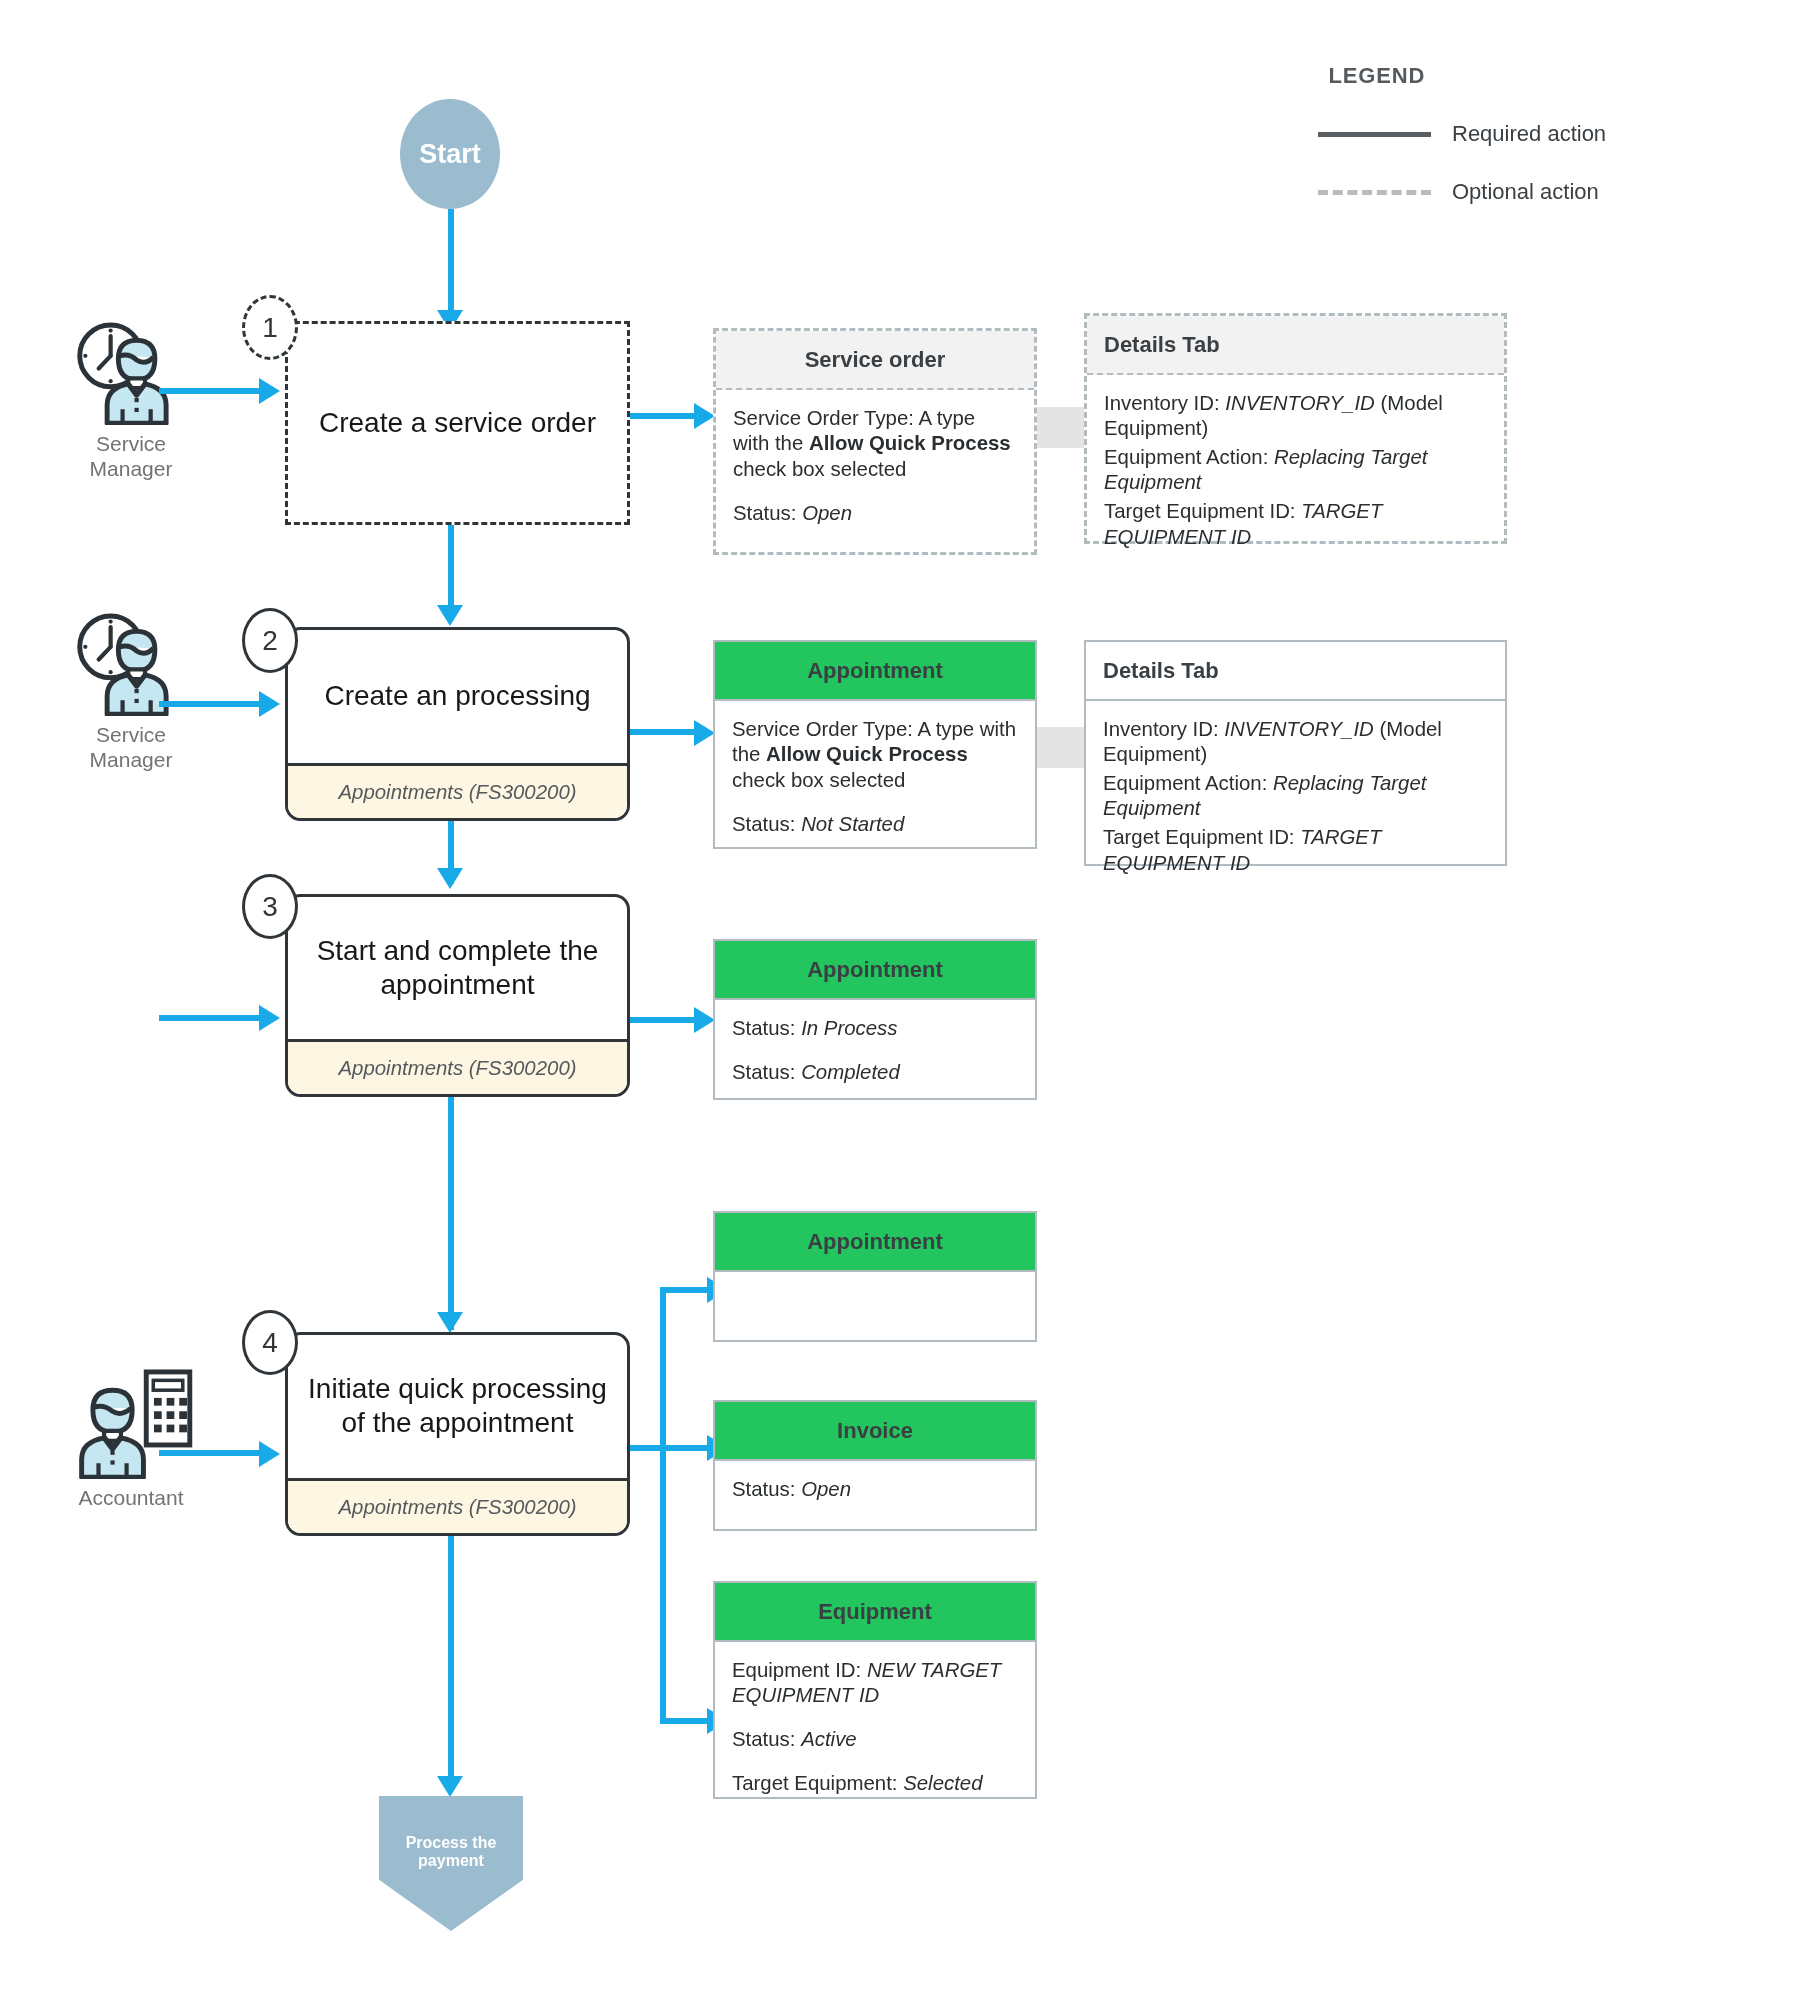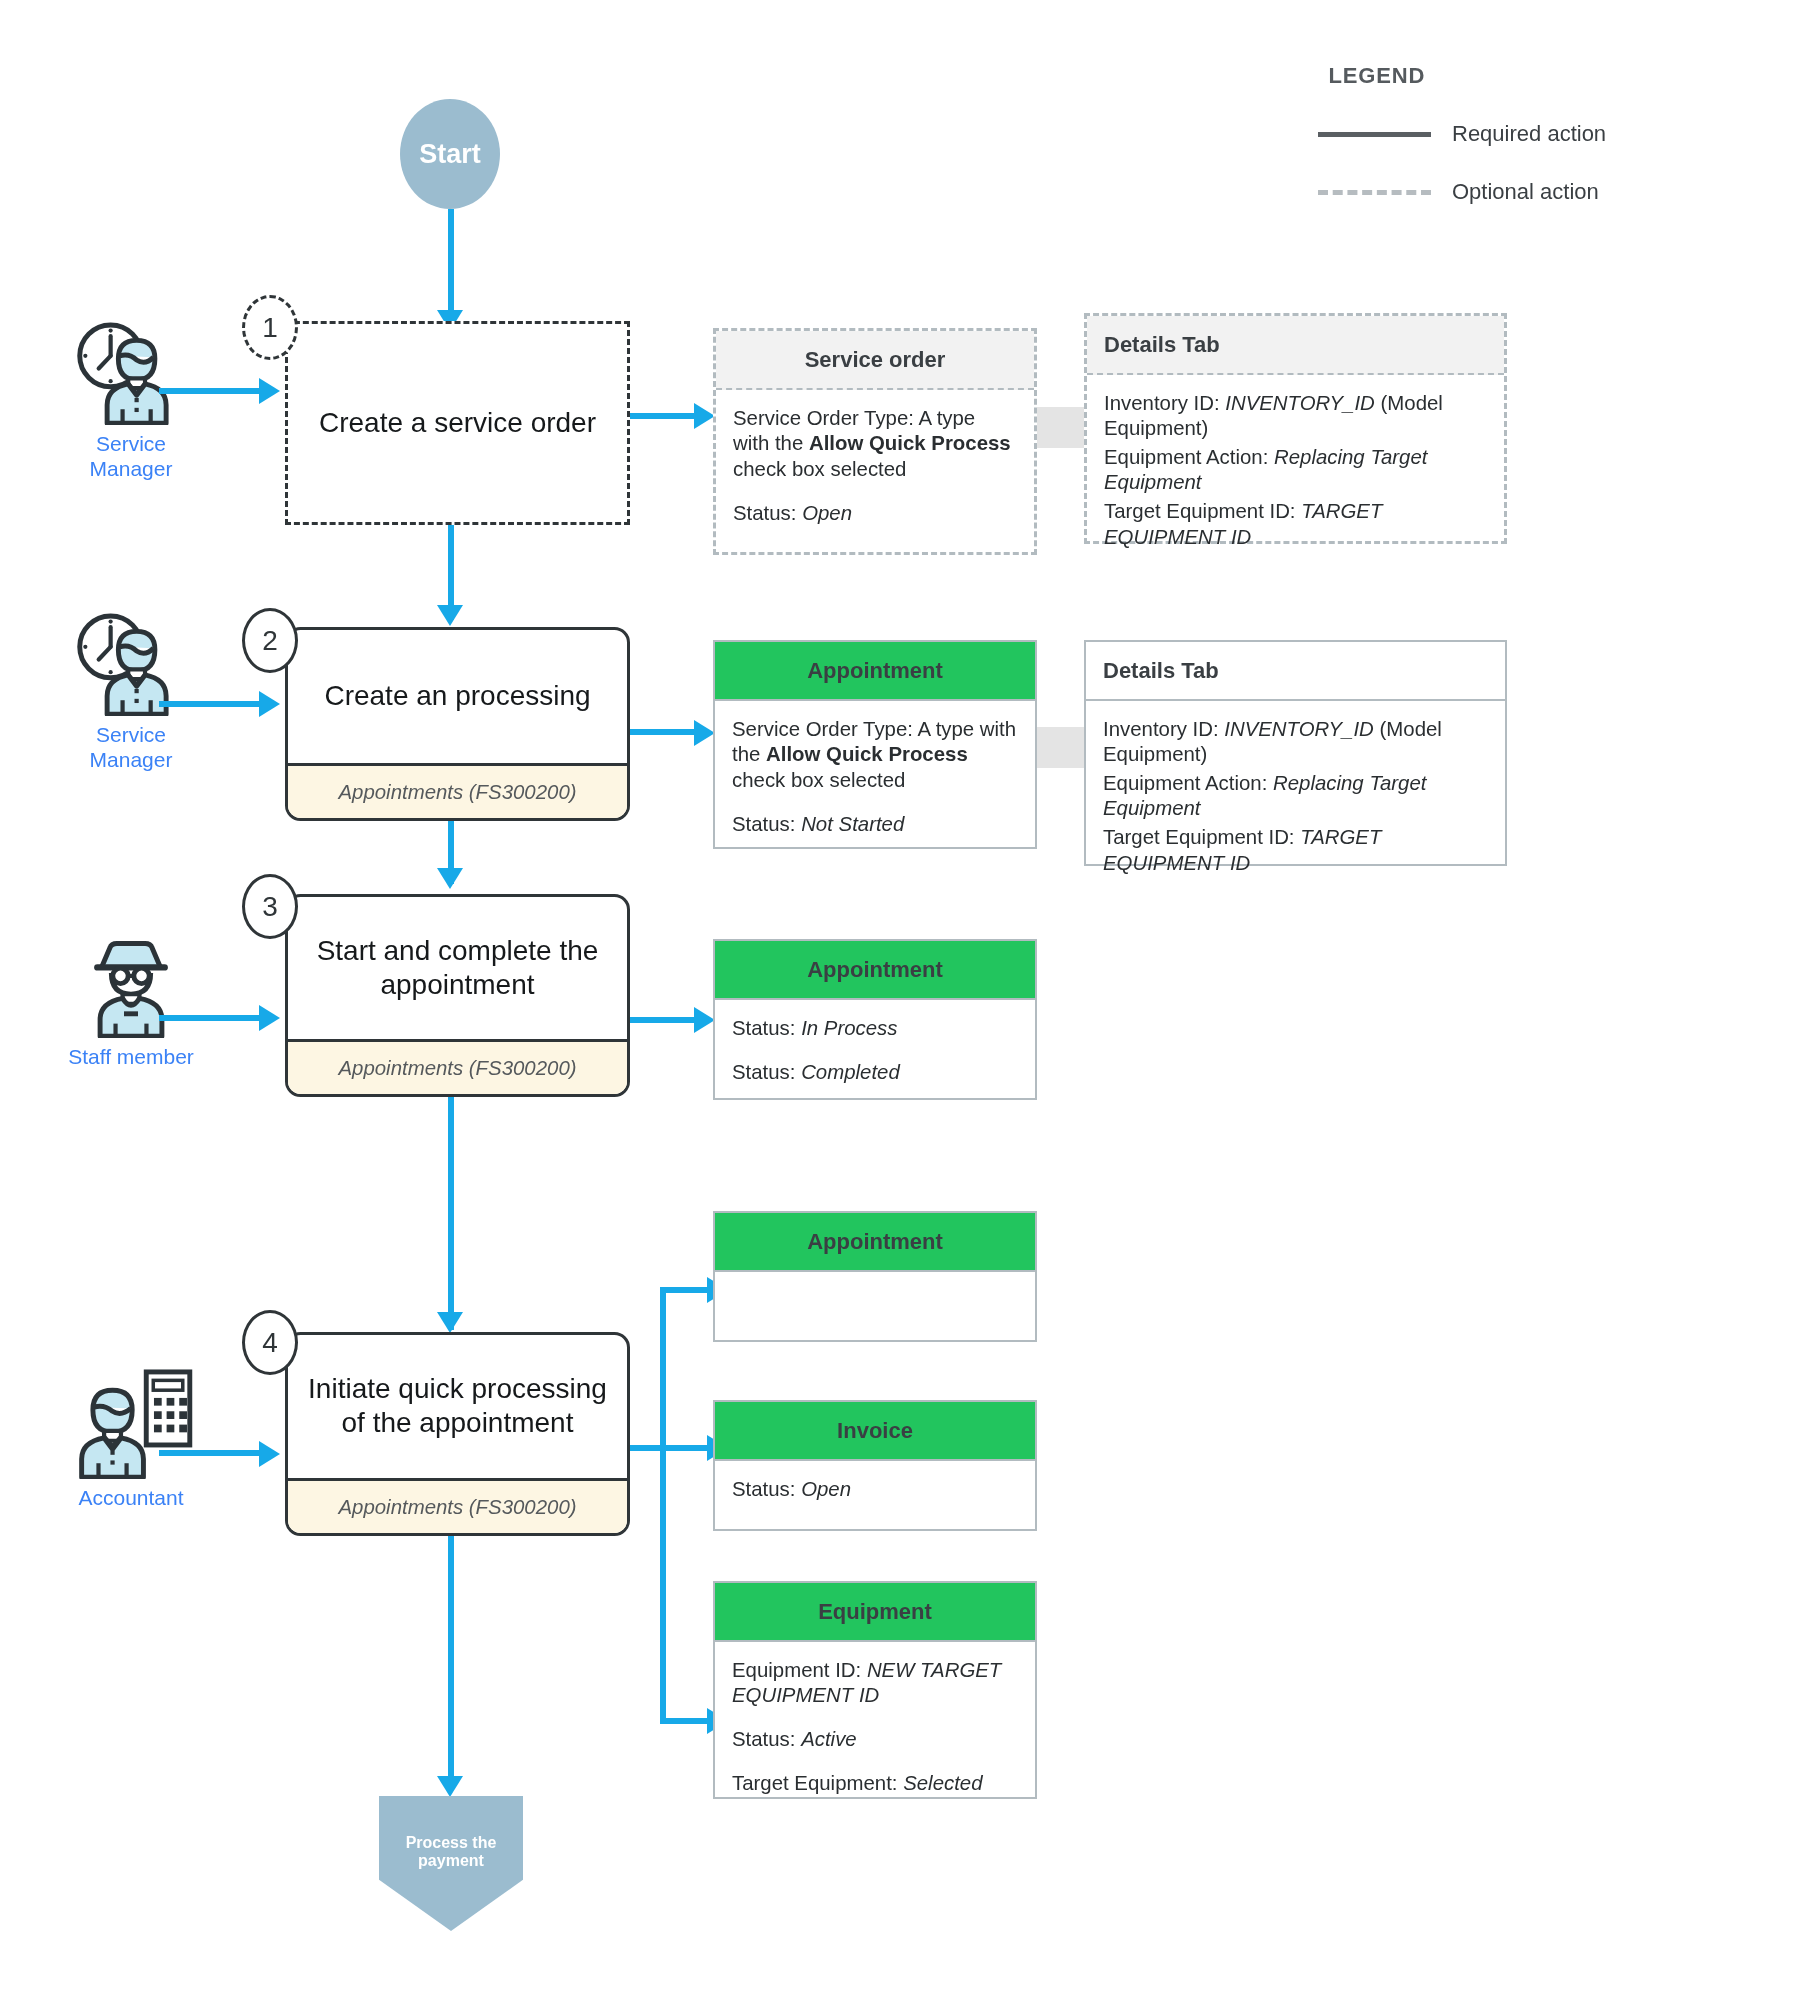--- a/index.html
+++ b/index.html
@@ -125,21 +125,21 @@
   .card-line.tight { margin-bottom: 2.8px; }
   .card-line i { font-style: italic; }
   .card-line b { font-weight: bold; }
 
   
   .bridge { background: #e4e4e4; height: 41px; z-index: 2; }
 
   
   .actor { display: flex; flex-direction: column; align-items: center; }
   .actor-label {
-    font-size: 21px; color: #3b82f6; text-align: center;
+    font-size: 21px; color: #737373; text-align: center;
     line-height: 1.22; margin-top: 5.6px;
   }
 </style>
 </head>
 <body>
 
 <div class="stage">
 
   <div class="abs" id="legend">
     <div class="legend-title">LEGEND</div>
@@ -266,36 +266,20 @@
     <div class="card-body">
       <div class="card-line tight"><span>Inventory ID: </span><i>INVENTORY_ID</i><span> (Model Equipment)</span></div>
       <div class="card-line tight"><span>Equipment Action: </span><i>Replacing Target Equipment</i></div>
       <div class="card-line tight"><span>Target Equipment ID: </span><i>TARGET EQUIPMENT ID</i></div>
     </div>
   </div>
 
   <div class="abs ar ar-v" style="left:448px; top:821px; height:63px;"></div>
   <div class="abs ar-head-down" style="left:437px; top:868px;"></div>
 
-  <div class="abs actor" style="left:55px; top:932px; width:152px;">
-    <svg width="118" height="106" viewBox="0 0 168 150">
-      <path d="M42 50 l12 -28 q2 -6 10 -6 h40 q8 0 10 6 l12 28 z" fill="#c5e7f2" stroke="#2b3338" stroke-width="7" stroke-linejoin="round"></path>
-      <line x1="36" y1="50" x2="132" y2="50" stroke="#2b3338" stroke-width="9" stroke-linecap="round"></line>
-      <path d="M56 58 q0 30 28 30 q28 0 28 -30" fill="#ffffff" stroke="#2b3338" stroke-width="7"></path>
-      <circle cx="69" cy="62" r="11" fill="#ffffff" stroke="#2b3338" stroke-width="7"></circle>
-      <circle cx="99" cy="62" r="11" fill="#ffffff" stroke="#2b3338" stroke-width="7"></circle>
-      <line x1="80" y1="62" x2="88" y2="62" stroke="#2b3338" stroke-width="6"></line>
-      <path d="M72 88 h24 v14 h-24 z" fill="#ffffff" stroke="#2b3338" stroke-width="6"></path>
-      <path d="M40 148 v-24 q0 -24 32 -30 q6 10 12 10 q6 0 12 -10 q32 6 32 30 v24 z" fill="#c5e7f2" stroke="#2b3338" stroke-width="7" stroke-linejoin="round"></path>
-      <line x1="74" y1="116" x2="94" y2="116" stroke="#2b3338" stroke-width="7"></line>
-      <line x1="62" y1="130" x2="62" y2="148" stroke="#2b3338" stroke-width="6"></line>
-      <line x1="106" y1="130" x2="106" y2="148" stroke="#2b3338" stroke-width="6"></line>
-    </svg>
-    <div class="actor-label">Staff member</div>
-  </div>
   <div class="abs ar ar-h" style="left:159px; top:1015px; width:106px;"></div>
   <div class="abs ar-head-right" style="left:259px; top:1005px;"></div>
 
   <div class="abs step-num" style="left:242px; top:874px;">
     <span>3</span>
   </div>
   <div class="abs step-box" style="left:285px; top:894px; width:345px; height:203px;">
     <div class="step-title">Start and complete the appointment</div>
     <div class="step-footer">Appointments (FS300200)</div>
   </div>

